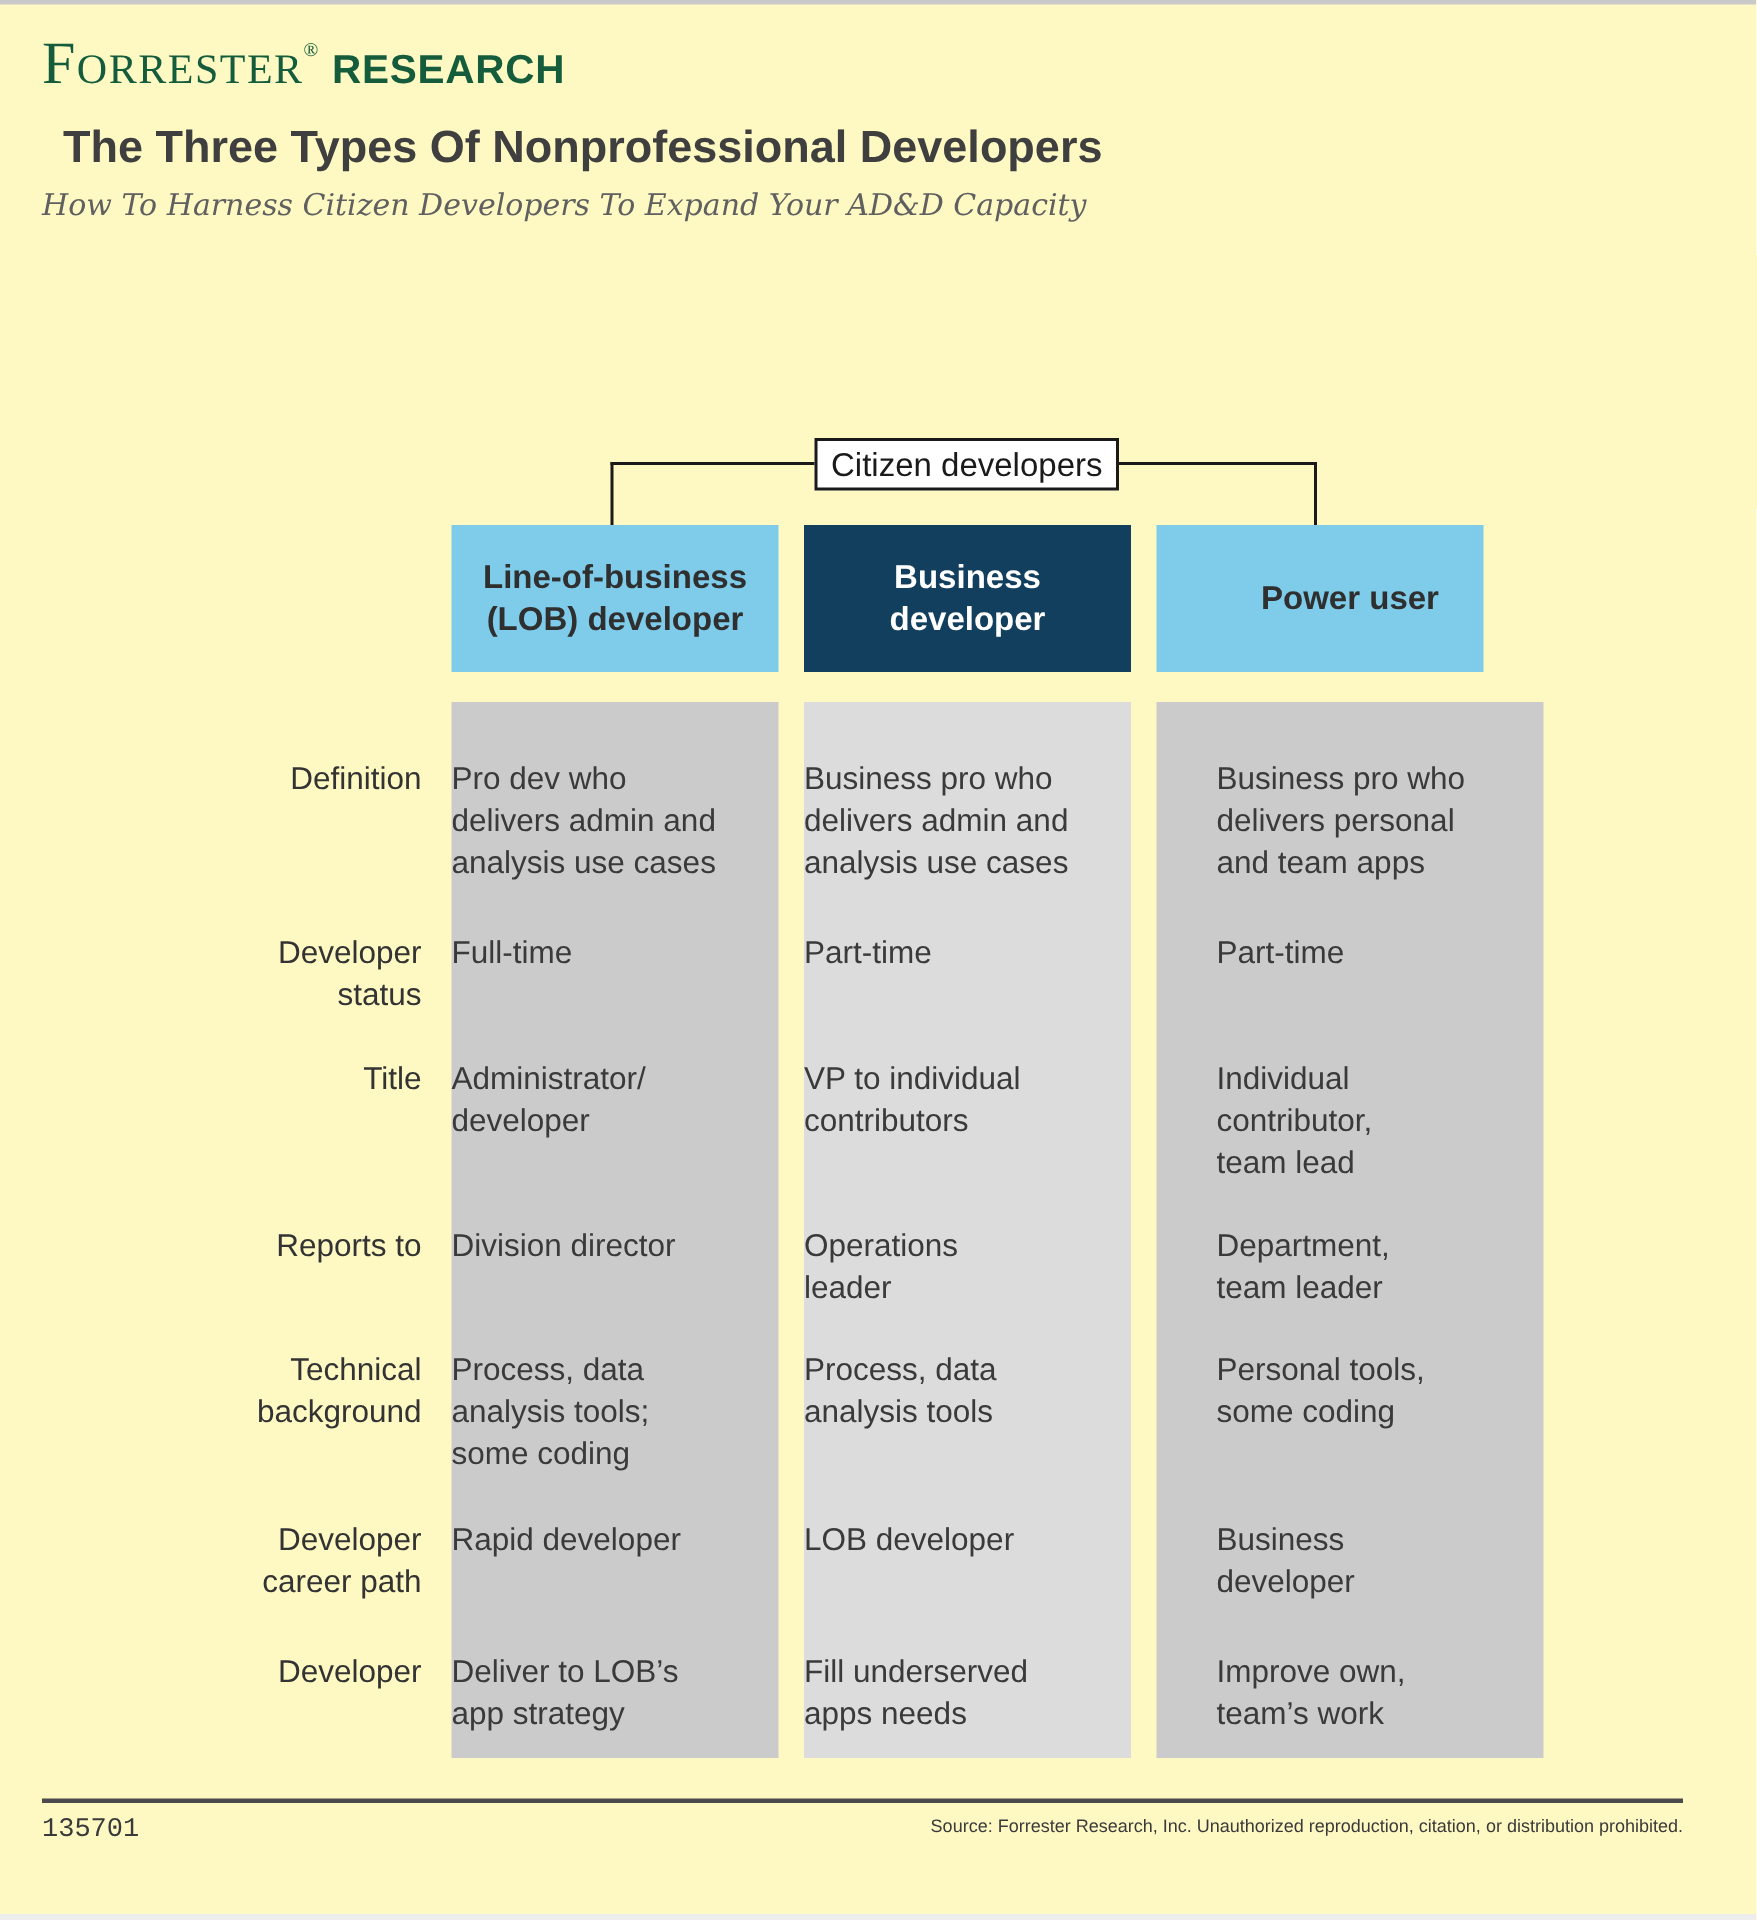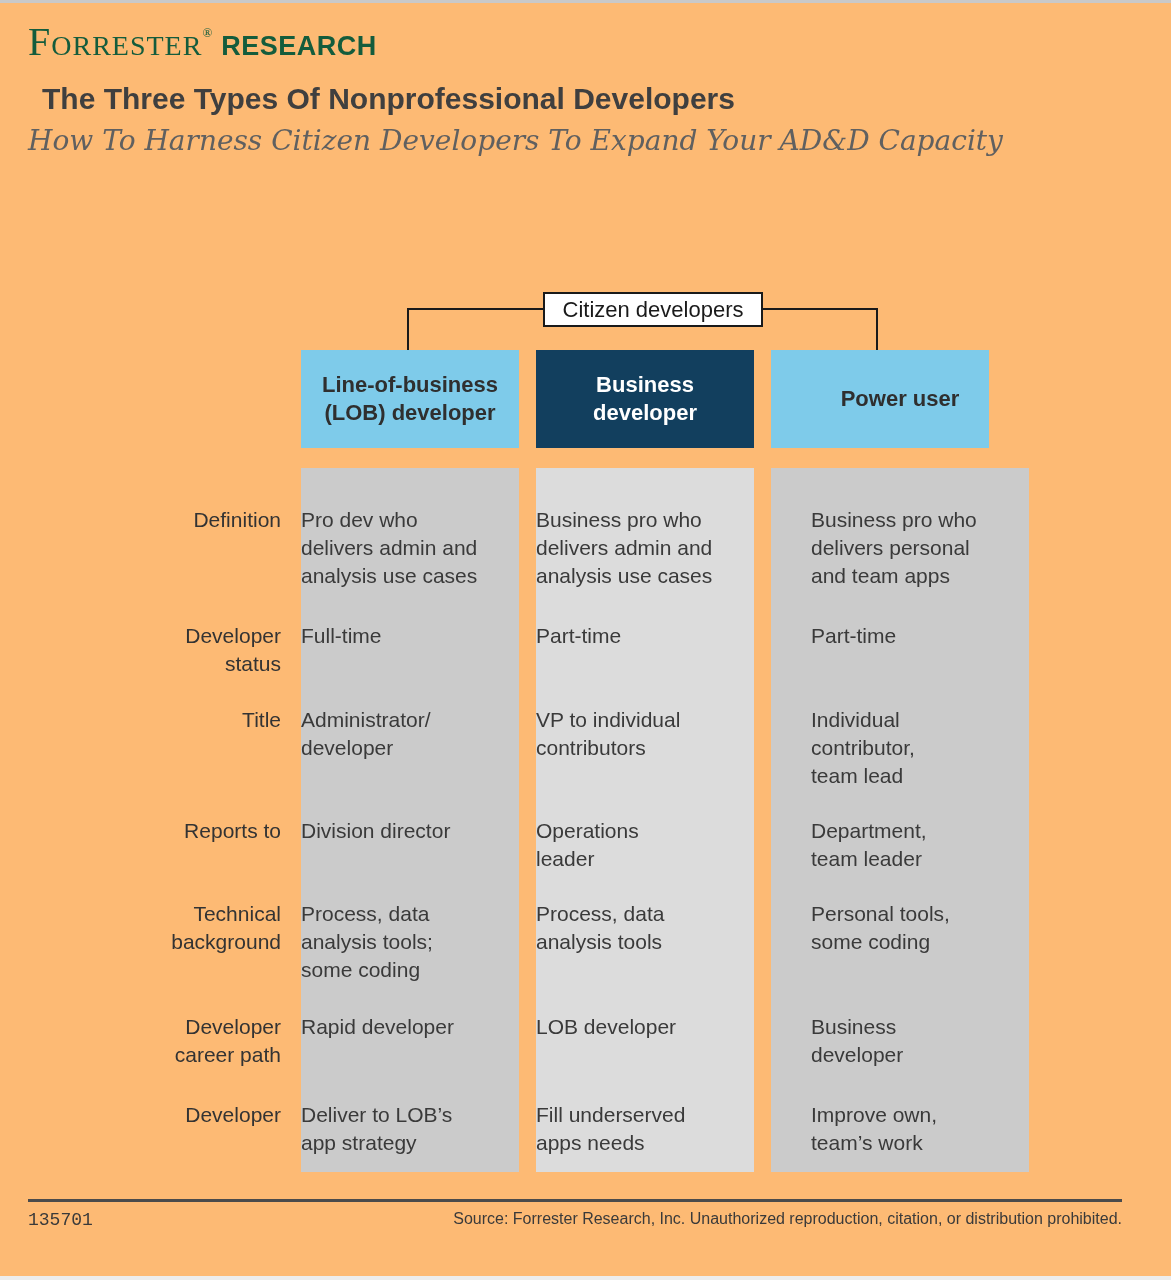--- a/index.html
+++ b/index.html
@@ -1,41 +1,41 @@
 <!DOCTYPE html>
 <html style="--brand-green: #145c3c; --light-blue: #7ecbea; --dark-navy: #123f5e; --column-gray: #cbcbcb; --column-gray-light: #dcdcdc; --line-dark: #1a1a1a; --line-light: #c9c9c9;"><head>
 <meta charset="utf-8">
 <style>
   html,body{margin:0;padding:0;background:#ffffff;}
   .page{
-    position:relative;width:1171px;height:1280px;background:#fdba74;overflow:hidden;
+    position:relative;width:1171px;height:1280px;background:#fef9c3;overflow:hidden;
     font-family:"Liberation Sans",sans-serif;color:#3a3a3a;
   }
   .top-strip{position:absolute;left:0;top:0;width:1171px;height:3px;background:var(--line-light,#c9c9c9);}
   .bottom-strip{position:absolute;left:0;bottom:0;width:1171px;height:4px;background:#ededed;}
 
   
   .logo{position:absolute;left:28px;top:18px;white-space:nowrap;}
   .logo-serif{font-family:"Liberation Serif",serif;font-variant:small-caps;font-size:40px;
     letter-spacing:1px;color:var(--brand-green,#145c3c);}
   .logo-reg{font-family:"Liberation Serif",serif;font-size:13px;color:var(--brand-green,#145c3c);
     vertical-align:18px;}
   .logo-sans{font-family:"Liberation Sans",sans-serif;font-weight:bold;font-size:27px;
     letter-spacing:0.5px;color:var(--brand-green,#145c3c);margin-left:9px;}
 
   .page-title{position:absolute;left:42px;top:82px;font-size:30px;font-weight:bold;color:#3f3f3f;}
   .page-subtitle{position:absolute;left:28px;top:124px;font-family:"DejaVu Serif",serif;
-    font-style:italic;font-size:28px;color:#606060;}
+    font-style:italic;font-size:20px;color:#606060;}
 
   
   .hline,.vline{position:absolute;background:var(--line-dark,#1a1a1a);}
   .hline{height:2px;}
   .vline{width:2px;}
   .root-box{
-    position:absolute;left:543px;top:292px;width:220px;height:35px;background:#ffffff;
+    position:absolute;left:543px;top:292px;width:203px;height:35px;background:#ffffff;
     border:2px solid var(--line-dark,#1a1a1a);box-sizing:border-box;
     display:flex;align-items:center;justify-content:center;
     font-size:22px;color:#1a1a1a;z-index:2;
   }
 
   
   .hdr{
     position:absolute;top:350px;width:218px;height:98px;box-sizing:border-box;
     display:flex;align-items:center;justify-content:center;text-align:center;
     font-weight:bold;font-size:22px;line-height:28px;white-space:pre-line;
@@ -53,21 +53,21 @@
   .row{position:absolute;left:0;width:1171px;}
   .rlabel{position:absolute;left:60px;width:221px;text-align:right;
     font-size:21px;line-height:28px;color:#333333;white-space:pre-line;}
   .cell{position:absolute;width:248px;text-align:left;
     font-size:21px;line-height:28px;color:#3a3a3a;white-space:pre-line;}
 
   
   .footer-rule{position:absolute;left:28px;top:1199px;width:1094px;height:3px;background:#4b4b4b;}
   .figure-number{position:absolute;left:28px;top:1210px;font-size:18px;color:#3a3a3a;font-family:Liberation Mono, monospace;}
   .source-note{position:absolute;left:28px;top:1210px;width:1094px;text-align:right;
-    font-size:16px;color:#3a3a3a;}
+    font-size:12px;color:#3a3a3a;}
 </style>
 </head>
 <body>
 
 <div class="page">
   <div class="top-strip"></div>
 
   <div class="logo">
     <span class="logo-serif">Forrester</span><span class="logo-reg">®</span><span class="logo-sans">RESEARCH</span>
   </div>

